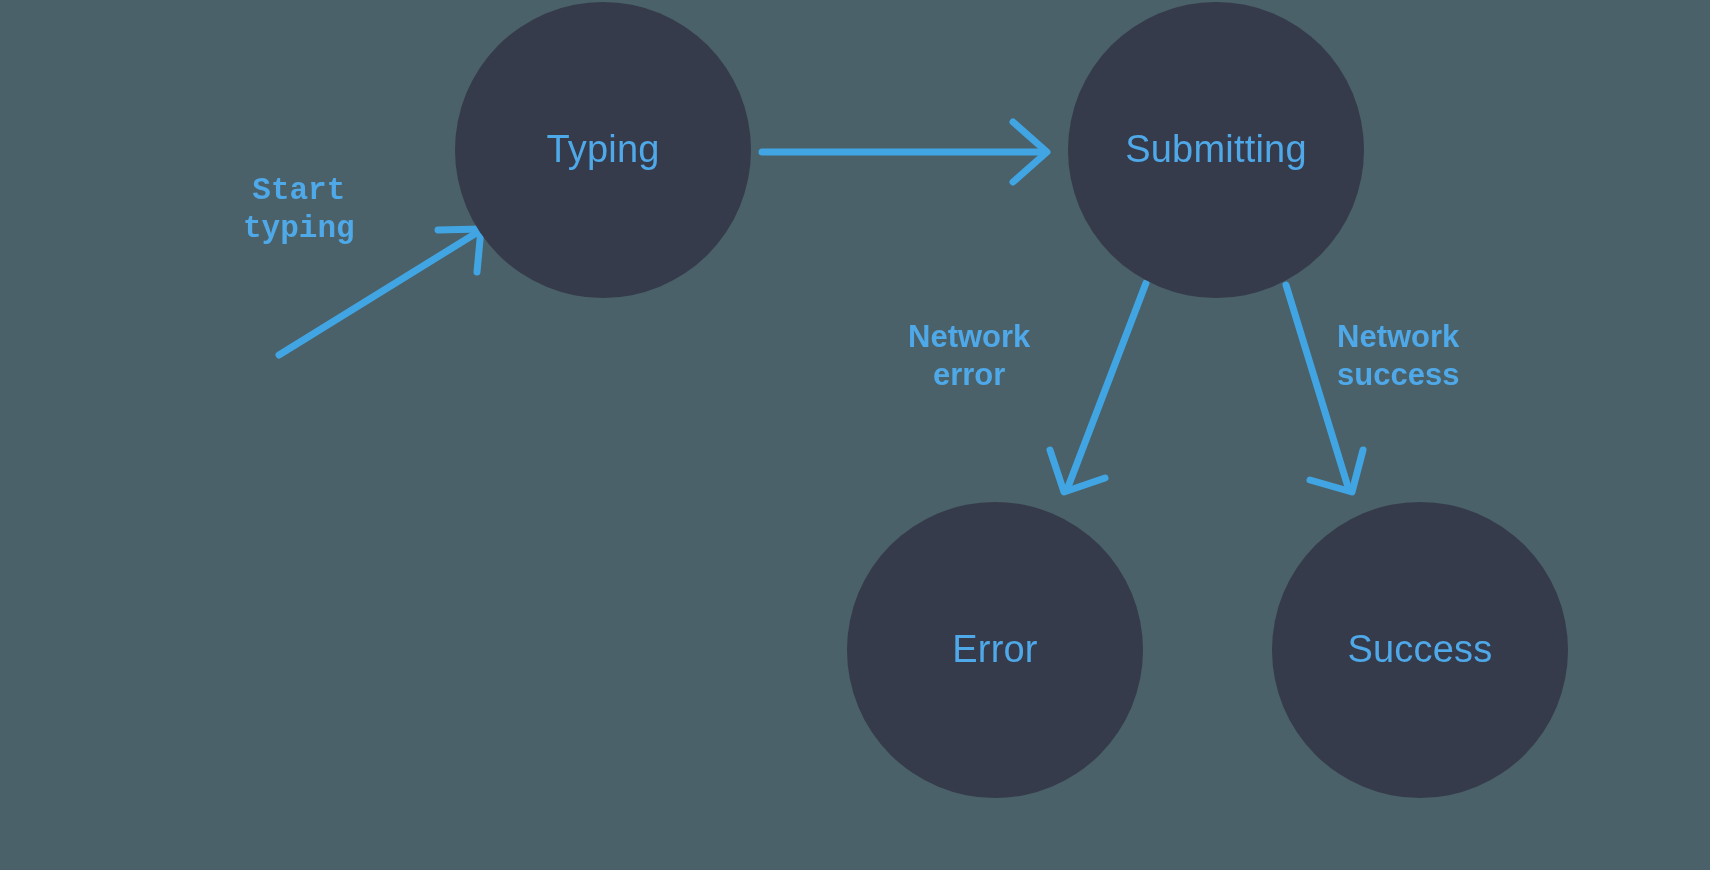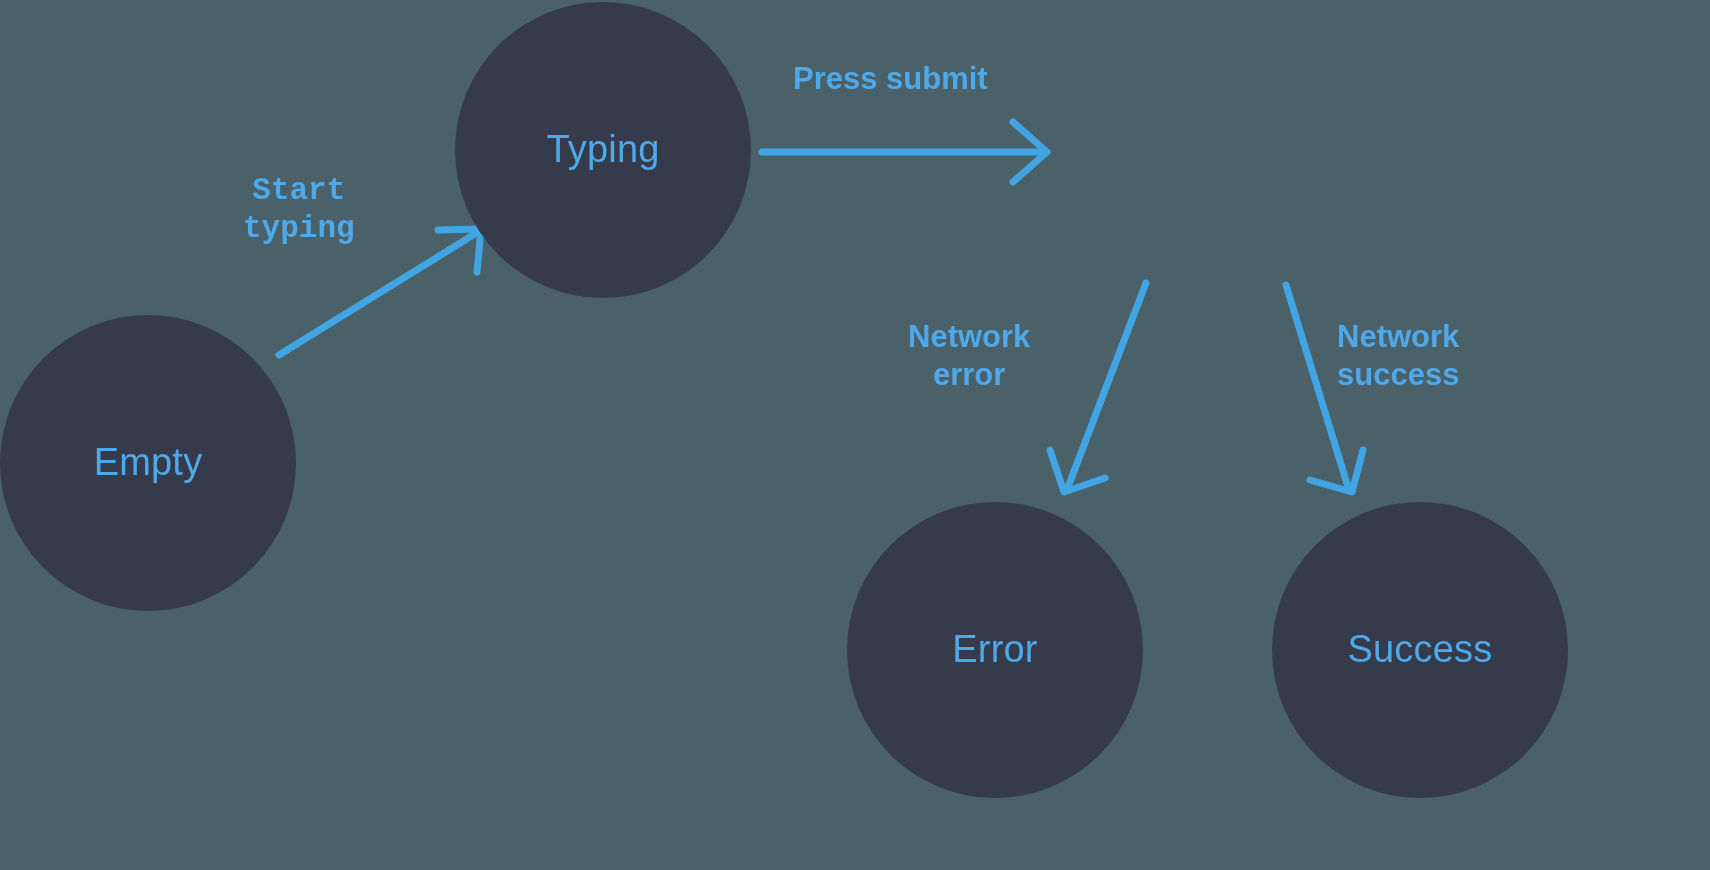--- a/index.html
+++ b/index.html
@@ -76,38 +76,37 @@
       </g>
 
       <g>
         <line x1="1286" y1="285" x2="1348" y2="487"></line>
         <polyline points="1310,480 1352,492 1363,450"></polyline>
       </g>
 
     </g>
   </svg>
 
-  <div class="node" style="left: 0px; top: 315px; width: 296px; height: 296px; background: rgb(53, 59, 74);">
-    <span class="node-label">Empty</span>
-  </div>
 
   <div class="node" style="left: 455px; top: 2px; width: 296px; height: 296px; background: rgb(53, 59, 74);">
     <span class="node-label">Typing</span>
   </div>
 
+  <div class="node" style="left: 1068px; top: 2px; width: 296px; height: 296px; background: rgb(53, 59, 74);">
+    <span class="node-label">Submitting</span>
+  </div>
 
   <div class="node" style="left: 847px; top: 502px; width: 296px; height: 296px; background: rgb(53, 59, 74);">
     <span class="node-label">Error</span>
   </div>
 
   <div class="node" style="left: 1272px; top: 502px; width: 296px; height: 296px; background: rgb(53, 59, 74);">
     <span class="node-label">Success</span>
   </div>
 
   <div class="edge-label" style="left: 243px; top: 172px; color: rgb(79, 168, 232); font-family: Liberation Mono, monospace;">Start
 typing</div>
-  <div class="edge-label" style="left: 793px; top: 60px; color: rgb(79, 168, 232);">Press submit</div>
   <div class="edge-label" style="left: 908px; top: 318px; color: rgb(79, 168, 232);">Network
 error</div>
   <div class="edge-label" style="left: 1337px; top: 318px; color: rgb(79, 168, 232);">Network
 success</div>
 
 </div>
 
 </body></html>

